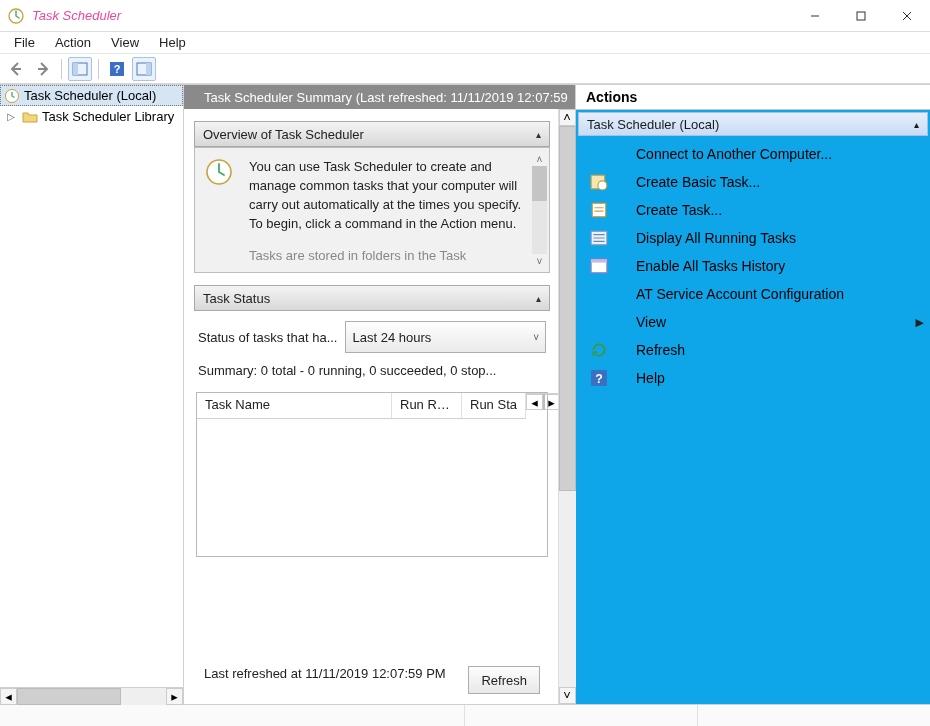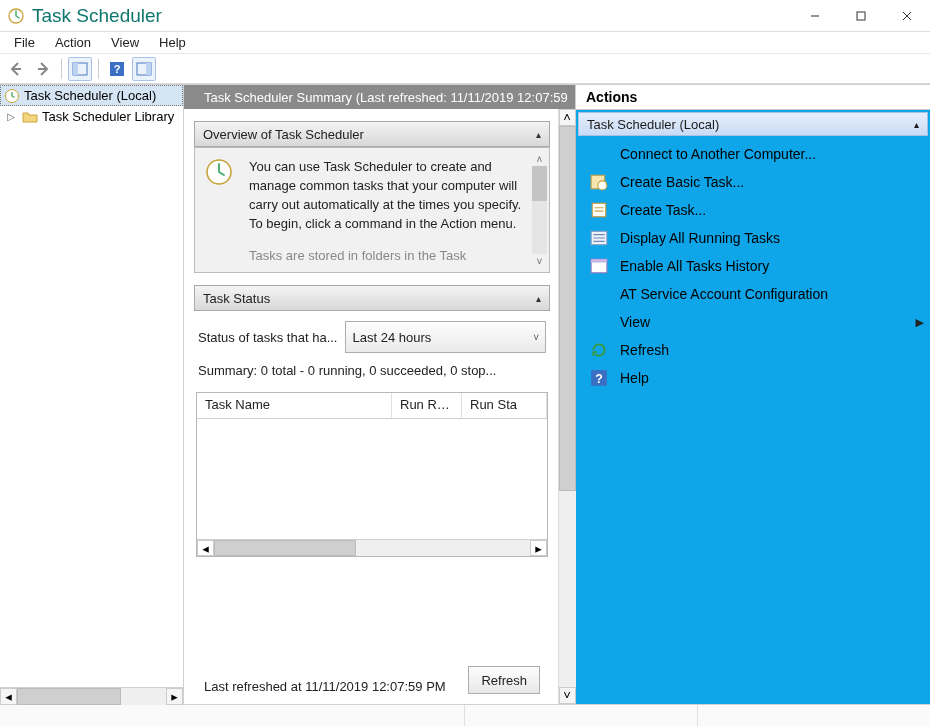--- a/index.html
+++ b/index.html
@@ -1,20 +1,20 @@
 <!DOCTYPE html>
 <html><head>
 <meta charset="utf-8">
 <style>
   * { box-sizing: border-box; font-family: "Segoe UI", Tahoma, sans-serif; }
   body { margin:0; background:#fff; width:930px; height:726px; overflow:hidden; font-size:13px; color:#000;}
   
   .titlebar { height:32px; display:flex; align-items:center; border-bottom:1px solid #ddd;}
   .titlebar .app-icon { width:16px; height:16px; margin:0 8px; }
-  .titlebar .title { flex:1; font-size:19px; color:#0f766e;}
+  .titlebar .title { flex:1; font-size:13px; color:#ec4899;font-style:italic;}
   .titlebar .winbtn { width:46px; height:32px; display:flex; align-items:center; justify-content:center; color:#555;}
   .titlebar .winbtn svg { width:10px; height:10px; }
   
   .menubar { height:22px; display:flex; align-items:center; padding:0 6px; gap:4px; border-bottom:1px solid #e8e8e8;}
   .menubar .menu-item { padding:2px 8px; font-size:13px; color:#222;}
   
   .toolbar { height:30px; display:flex; align-items:center; padding:0 4px; gap:3px; border-bottom:1px solid #d8d8d8;}
   .tool-sep { width:1px; height:20px; background:#ccc; margin:0 3px;}
   .tool-btn { width:24px; height:24px; border:1px solid transparent; display:flex; align-items:center; justify-content:center; border-radius:2px;}
   .tool-btn.framed { border-color:#a7c3e8; background:#eaf2fc;}
@@ -54,33 +54,33 @@
   .inner-vscroll .itrack { flex:1; background:#e5e5e5; position:relative;}
   .inner-vscroll .ithumb { position:absolute; top:0; right:0; width:100%; height:40%; background:#c4c4c4;}
   
   .status-block { display:flex; flex-direction:column; gap:10px; }
   .status-row { display:flex; align-items:center; gap:8px; padding:0 4px;}
   .status-label { font-size:13px; color:#222; white-space:nowrap; overflow:hidden; text-overflow:ellipsis; max-width:150px;}
   .combo { flex:1; height:32px; border:1px solid #adadad; background:linear-gradient(#fefefe,#eaeaea); display:flex; align-items:center; padding:0 6px; font-size:13px; color:#222; justify-content:space-between;}
   .combo .caret { font-size:10px; color:#555;}
   .summary-line { font-size:13px; color:#222; padding:0 4px; white-space:nowrap; overflow:hidden; text-overflow:ellipsis;}
   
-  .table-wrap { border:1px solid #b8b8b8; height:165px; display:flex; flex-direction:column; margin:4px 2px 0 2px;}
+  .table-wrap { border:1px solid #b8b8b8; height:165px; display:flex; flex-direction:row; margin:4px 2px 0 2px;}
   .table-head { display:flex; height:26px; background:#fff; border-bottom:1px solid #d0d0d0;}
   .th { border-right:1px solid #e0e0e0; padding:4px 8px; font-size:13px; color:#222; white-space:nowrap; overflow:hidden; text-overflow:ellipsis;}
   .table-body { flex:1; background:#fff;}
   .table-hscroll { height:17px; border-top:1px solid #d0d0d0; display:flex;}
   
-  .bottom-row { display:flex; align-items:flex-end; justify-content:space-between; padding:6px 10px 10px 10px; gap:20px;}
+  .bottom-row { display:flex; align-items:flex-start; justify-content:space-between; padding:6px 10px 10px 10px; gap:20px;}
   .btn { height:28px; padding:0 12px; border:1px solid #adadad; background:linear-gradient(#fdfdfd,#e8e8e8); font-size:13px; color:#222; display:flex; align-items:center;}
   
   .actions-hdr { height:25px; border-bottom:1px solid #c8c8c8; background:#fff; display:flex; align-items:center; padding:0 10px; font-weight:600; font-size:14px;}
   .actions-sub { height:24px; background:linear-gradient(#e6eefb,#c9dbf5); border:1px solid #a7c0e6; margin:2px; display:flex; align-items:center; padding:0 8px; font-size:13px; color:#1a1a1a; justify-content:space-between;}
   .actions-list { padding:2px 0;}
-  .action-row { height:28px; display:flex; align-items:center; padding:0 6px 0 14px; gap:12px; font-size:14px;}
+  .action-row { height:28px; display:flex; align-items:center; padding:0 6px 0 14px; gap:28px; font-size:14px;}
   .action-icon { width:18px; height:18px; display:flex; align-items:center; justify-content:center;}
   .action-label { flex:1; white-space:nowrap;}
   .action-caret { font-size:11px; color:#222;}
   
   .statusbar { height:22px; border-top:1px solid #d0d0d0; background:#fafafa; display:flex;}
   .statusbar .cell { border-right:1px solid #e0e0e0; flex:1;}
   .statusbar .cell:first-child{flex:2;}
 </style>
 </head>
 <body>

